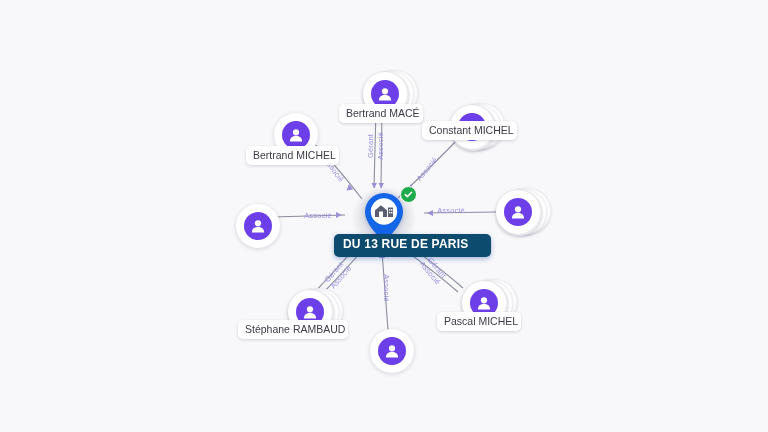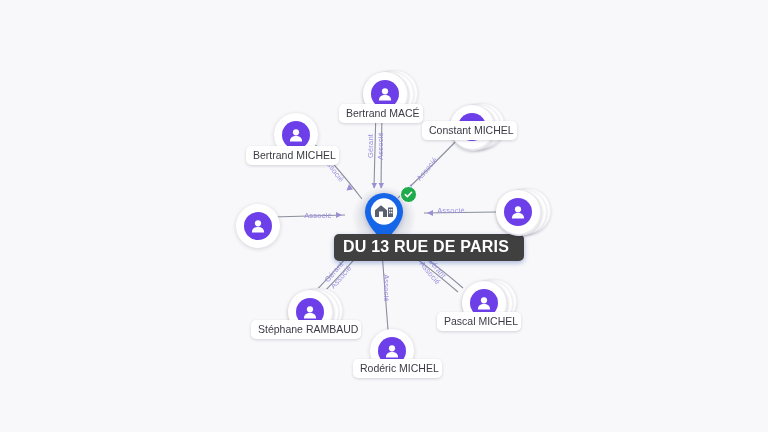--- a/index.html
+++ b/index.html
@@ -60,26 +60,26 @@
     background:#ffffff;
     border-radius:5px;
     padding:3px 3px 4px 7px;
     font-size:10.5px;
     color:#3b3b46;
     white-space:nowrap;
     box-shadow:0 1px 3px rgba(40,40,70,.18);
     line-height:1.15;
   }
   .pill.center{
-    background:#404040;
+    background:#0c4a6e;
     color:#ffffff;
     font-weight:600;
-    font-size:16px;
+    font-size:12px;
     letter-spacing:.2px;
-    padding:4px 15px 5px 9px;
+    padding:4px 23px 5px 9px;
     border-radius:5px;
     box-shadow:0 2px 5px rgba(20,60,160,.35);
   }
   
   #center-node{position:absolute;left:352px;top:186px;width:64px;height:64px;}
   .halo{
     position:absolute;left:0;top:0;width:64px;height:64px;border-radius:50%;
     background:radial-gradient(circle at 50% 50%, rgba(175,178,190,.30) 0%, rgba(175,178,190,.22) 55%, rgba(175,178,190,0) 72%);
   }
   .pin-wrap{position:absolute;left:12px;top:6px;width:40px;height:50px;}
@@ -257,38 +257,37 @@
   <div class="node" style="left:370px;top:329px;width:44px;height:44px;">
     <div class="avatar-ring">
       <div class="avatar">
         <svg width="16" height="16" viewBox="0 0 16 16">
           <circle cx="8" cy="5.3" r="3.1" fill="#ffffff"></circle>
           <path d="M1.9 14.5 C1.9 10.6 4.6 8.9 8 8.9 C11.4 8.9 14.1 10.6 14.1 14.5 Z" fill="#ffffff"></path>
         </svg>
       </div>
     </div>
   </div>
-  <div class="pill" style="left:353px;top:359px;">Rodéric MICHEL</div>
 
   <div class="node" style="left:288px;top:290px;width:46px;height:46px;">
     <div class="stack">
       <i class="s3"></i>
         <i class="s2"></i>
         <i class="s1"></i>
     </div>
     <div class="avatar-ring">
       <div class="avatar">
         <svg width="16" height="16" viewBox="0 0 16 16">
           <circle cx="8" cy="5.3" r="3.1" fill="#ffffff"></circle>
           <path d="M1.9 14.5 C1.9 10.6 4.6 8.9 8 8.9 C11.4 8.9 14.1 10.6 14.1 14.5 Z" fill="#ffffff"></path>
         </svg>
       </div>
     </div>
   </div>
-  <div class="pill" style="left:251px;top:320px;">Stéphane RAMBAUD</div>
+  <div class="pill" style="left:238px;top:320px;">Stéphane RAMBAUD</div>
 
   <div class="node" style="left:236px;top:204px;width:44px;height:44px;">
     <div class="avatar-ring">
       <div class="avatar">
         <svg width="16" height="16" viewBox="0 0 16 16">
           <circle cx="8" cy="5.3" r="3.1" fill="#ffffff"></circle>
           <path d="M1.9 14.5 C1.9 10.6 4.6 8.9 8 8.9 C11.4 8.9 14.1 10.6 14.1 14.5 Z" fill="#ffffff"></path>
         </svg>
       </div>
     </div>

